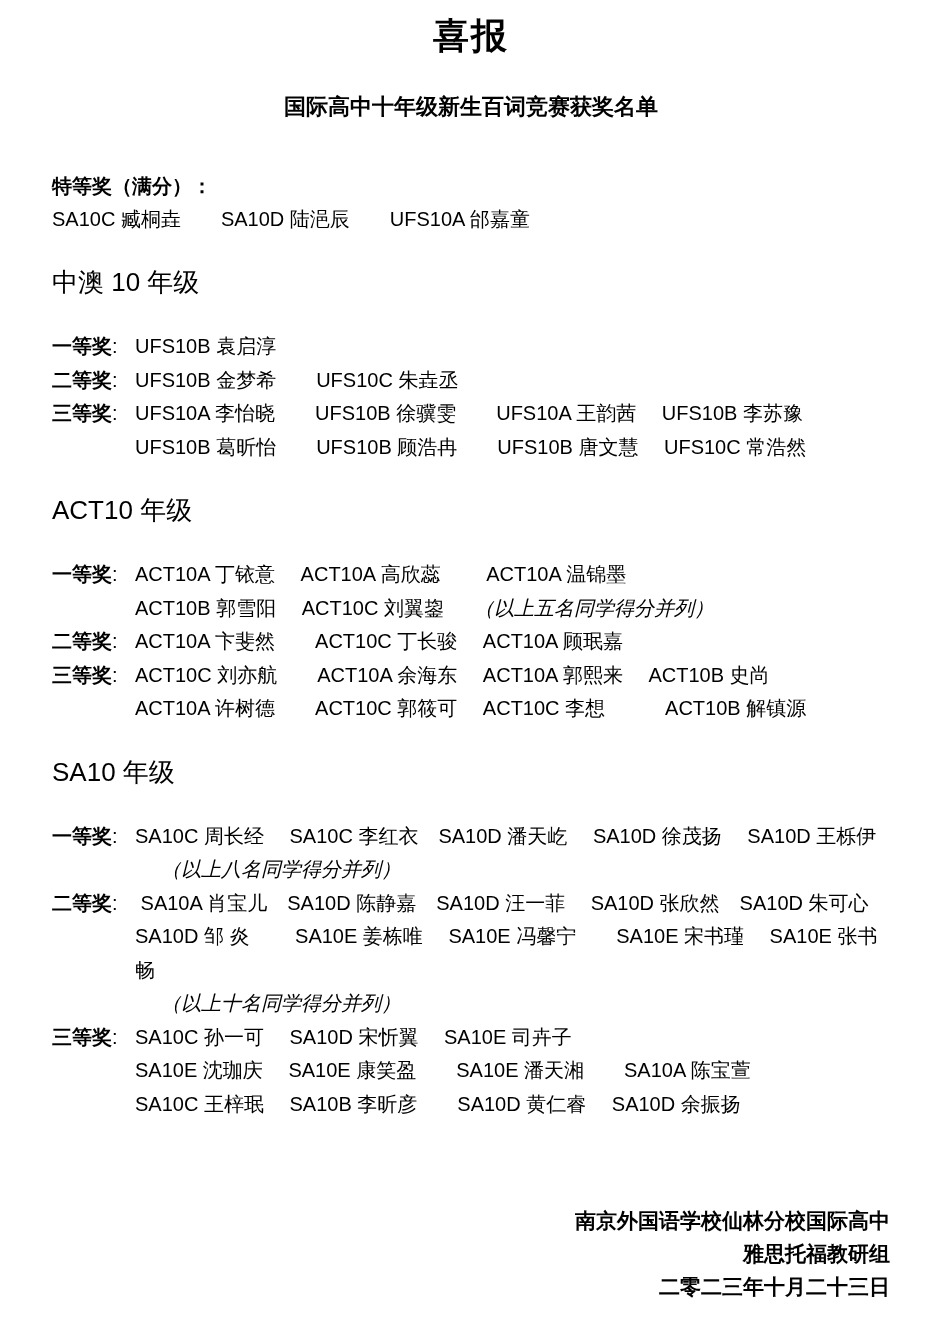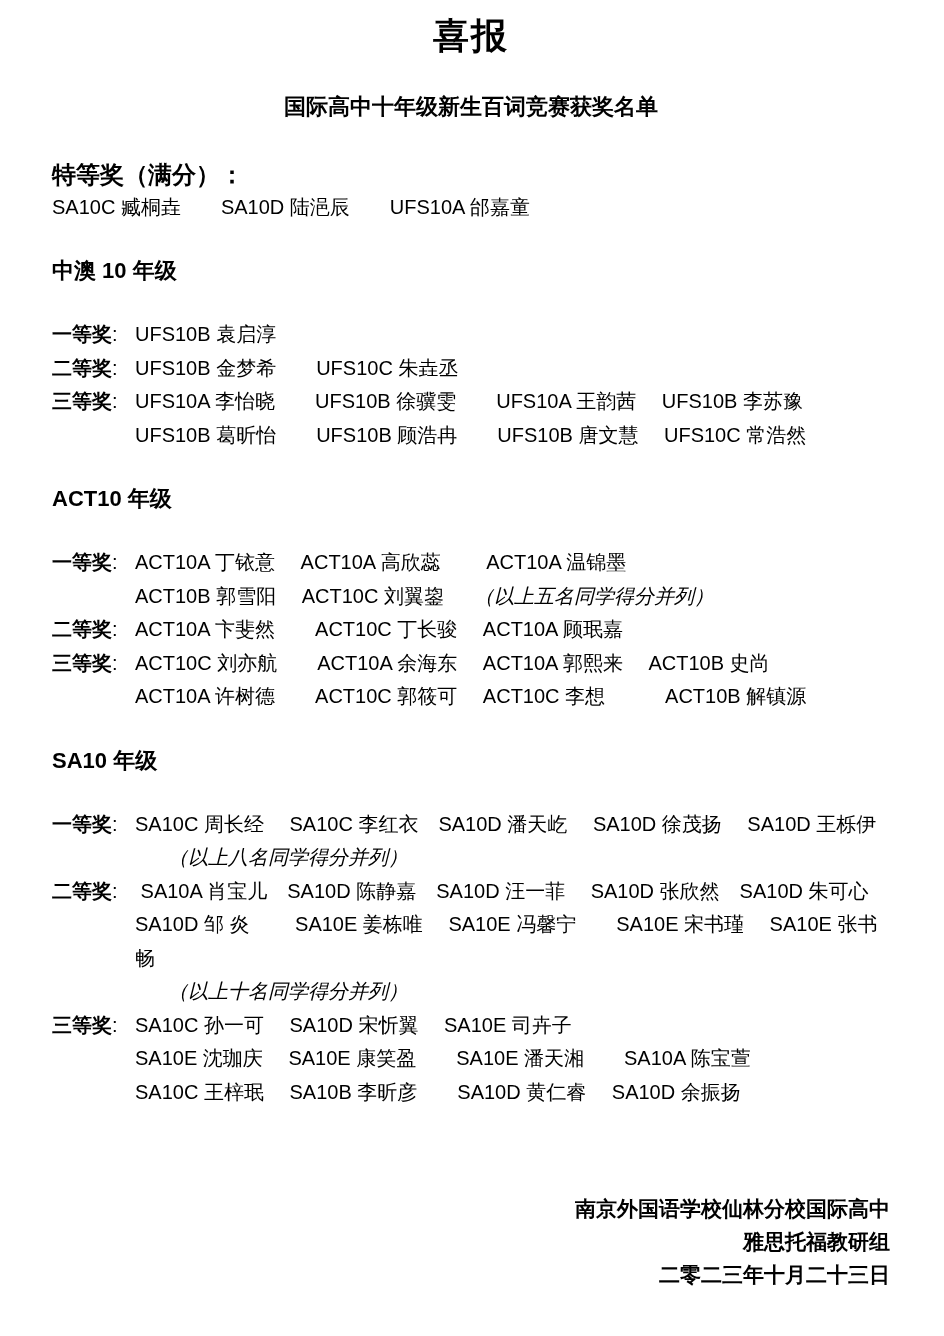--- a/index.html
+++ b/index.html
@@ -19,34 +19,34 @@
     letter-spacing: 2px;
   }
   .doc-subtitle {
     text-align: center;
     font-size: 22px;
     font-weight: bold;
     margin-top: 36px;
     line-height: 30px;
   }
   .special-label {
-    margin-top: 36px;
-    font-size: 24px;
+    margin-top: 48px;
+    font-size: 20px;
     font-weight: bold;
     line-height: 33px;
     white-space: pre-wrap;
   }
   .special-line {
     font-size: 20px;
     line-height: 33px;
     white-space: pre-wrap;
   }
   .sec-heading {
-    font-size: 22px;
-    font-weight: bold;
+    font-size: 26px;
+    font-weight: normal;
     line-height: 33px;
     margin: 30px 0 31px 0;
     white-space: pre-wrap;
   }
   .award-row { display: flex; align-items: flex-start; }
   .award-label {
     flex: 0 0 83px;
     font-size: 20px;
     line-height: 33.5px;
     white-space: nowrap;
@@ -56,21 +56,21 @@
   .winner-line {
     font-size: 20px;
     line-height: 33.5px;
     white-space: pre-wrap;
   }
   .winner-line .note {
     font-style: italic;
     margin-left: 30px;
   }
   .winner-line.note-only { padding-left: 26px; }
-  .winner-line.note-only .note { margin-left: 7px; }
+  .winner-line.note-only .note { margin-left: 0; }
   .doc-footer {
     margin-top: 83px;
     text-align: right;
     font-size: 21px;
     font-weight: bold;
     line-height: 33px;
   }
   .doc-footer .footer-line { white-space: pre-wrap; }
 </style>
 </head>

